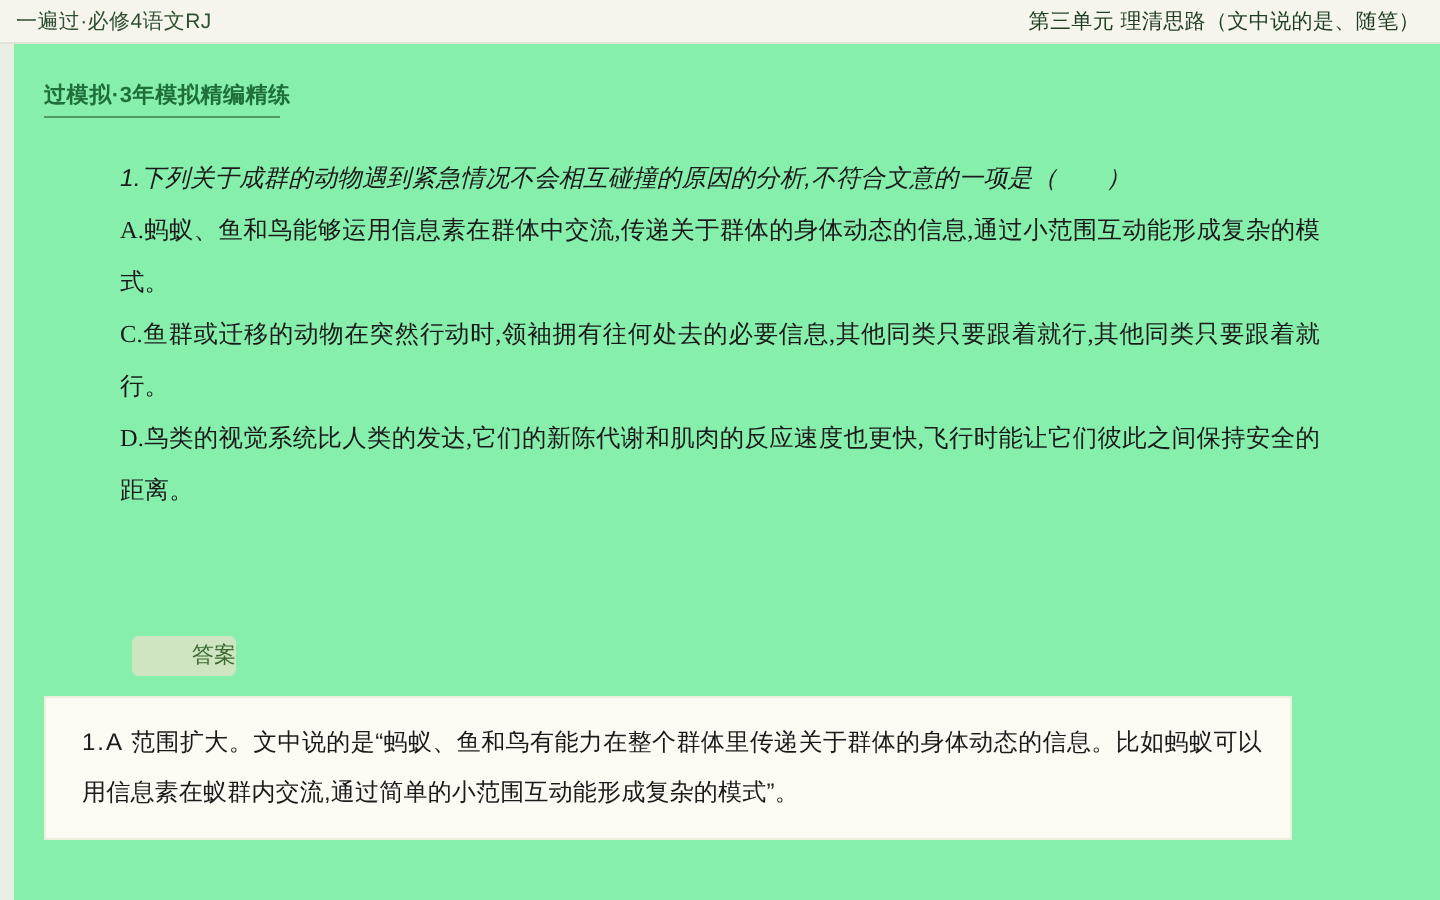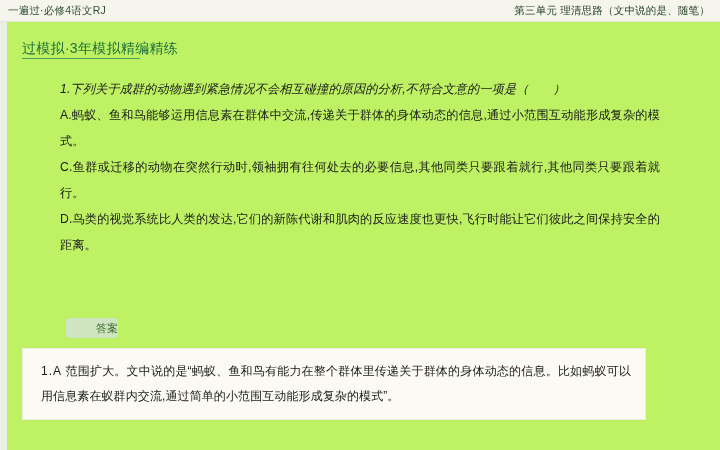--- a/index.html
+++ b/index.html
@@ -10,21 +10,21 @@
     width: 720px;
     height: 450px;
     background: #ffffff;
     font-family: "Liberation Sans", sans-serif;
     overflow: hidden;
   }
   .page {
     position: relative;
     width: 720px;
     height: 450px;
-    background: #bef264;
+    background: #86efac;
     box-sizing: border-box;
     padding-left: 12px;
   }
   
   .header-bar {
     position: absolute;
     top: 0;
     left: 0;
     width: 720px;
     height: 22px;
@@ -57,22 +57,22 @@
     top: 22px;
     width: 7px;
     height: 428px;
     background: #e9efe2;
   }
   
   .section-title {
     position: absolute;
     left: 22px;
     top: 40px;
-    font-size: 14px;
-    font-weight: normal;
+    font-size: 11px;
+    font-weight: bold;
     color: #1f6f3a;
     letter-spacing: 0.3px;
     white-space: nowrap;
   }
   .title-rule {
     position: absolute;
     left: 22px;
     top: 58px;
     width: 118px;
     height: 1px;
@@ -92,20 +92,21 @@
     text-align: justify;
     letter-spacing: 0.1px;
     font-style: italic;
   }
   .opt {
     font-size: 12.2px;
     color: #1a1a1a;
     line-height: 26px;
     text-align: justify;
     letter-spacing: 0.1px;
+    font-family: Liberation Serif, serif;
   }
   
   .answer-tag {
     position: absolute;
     left: 66px;
     top: 318px;
     width: 52px;
     height: 20px;
     background: #cfe5c2;
     border-radius: 3px;

